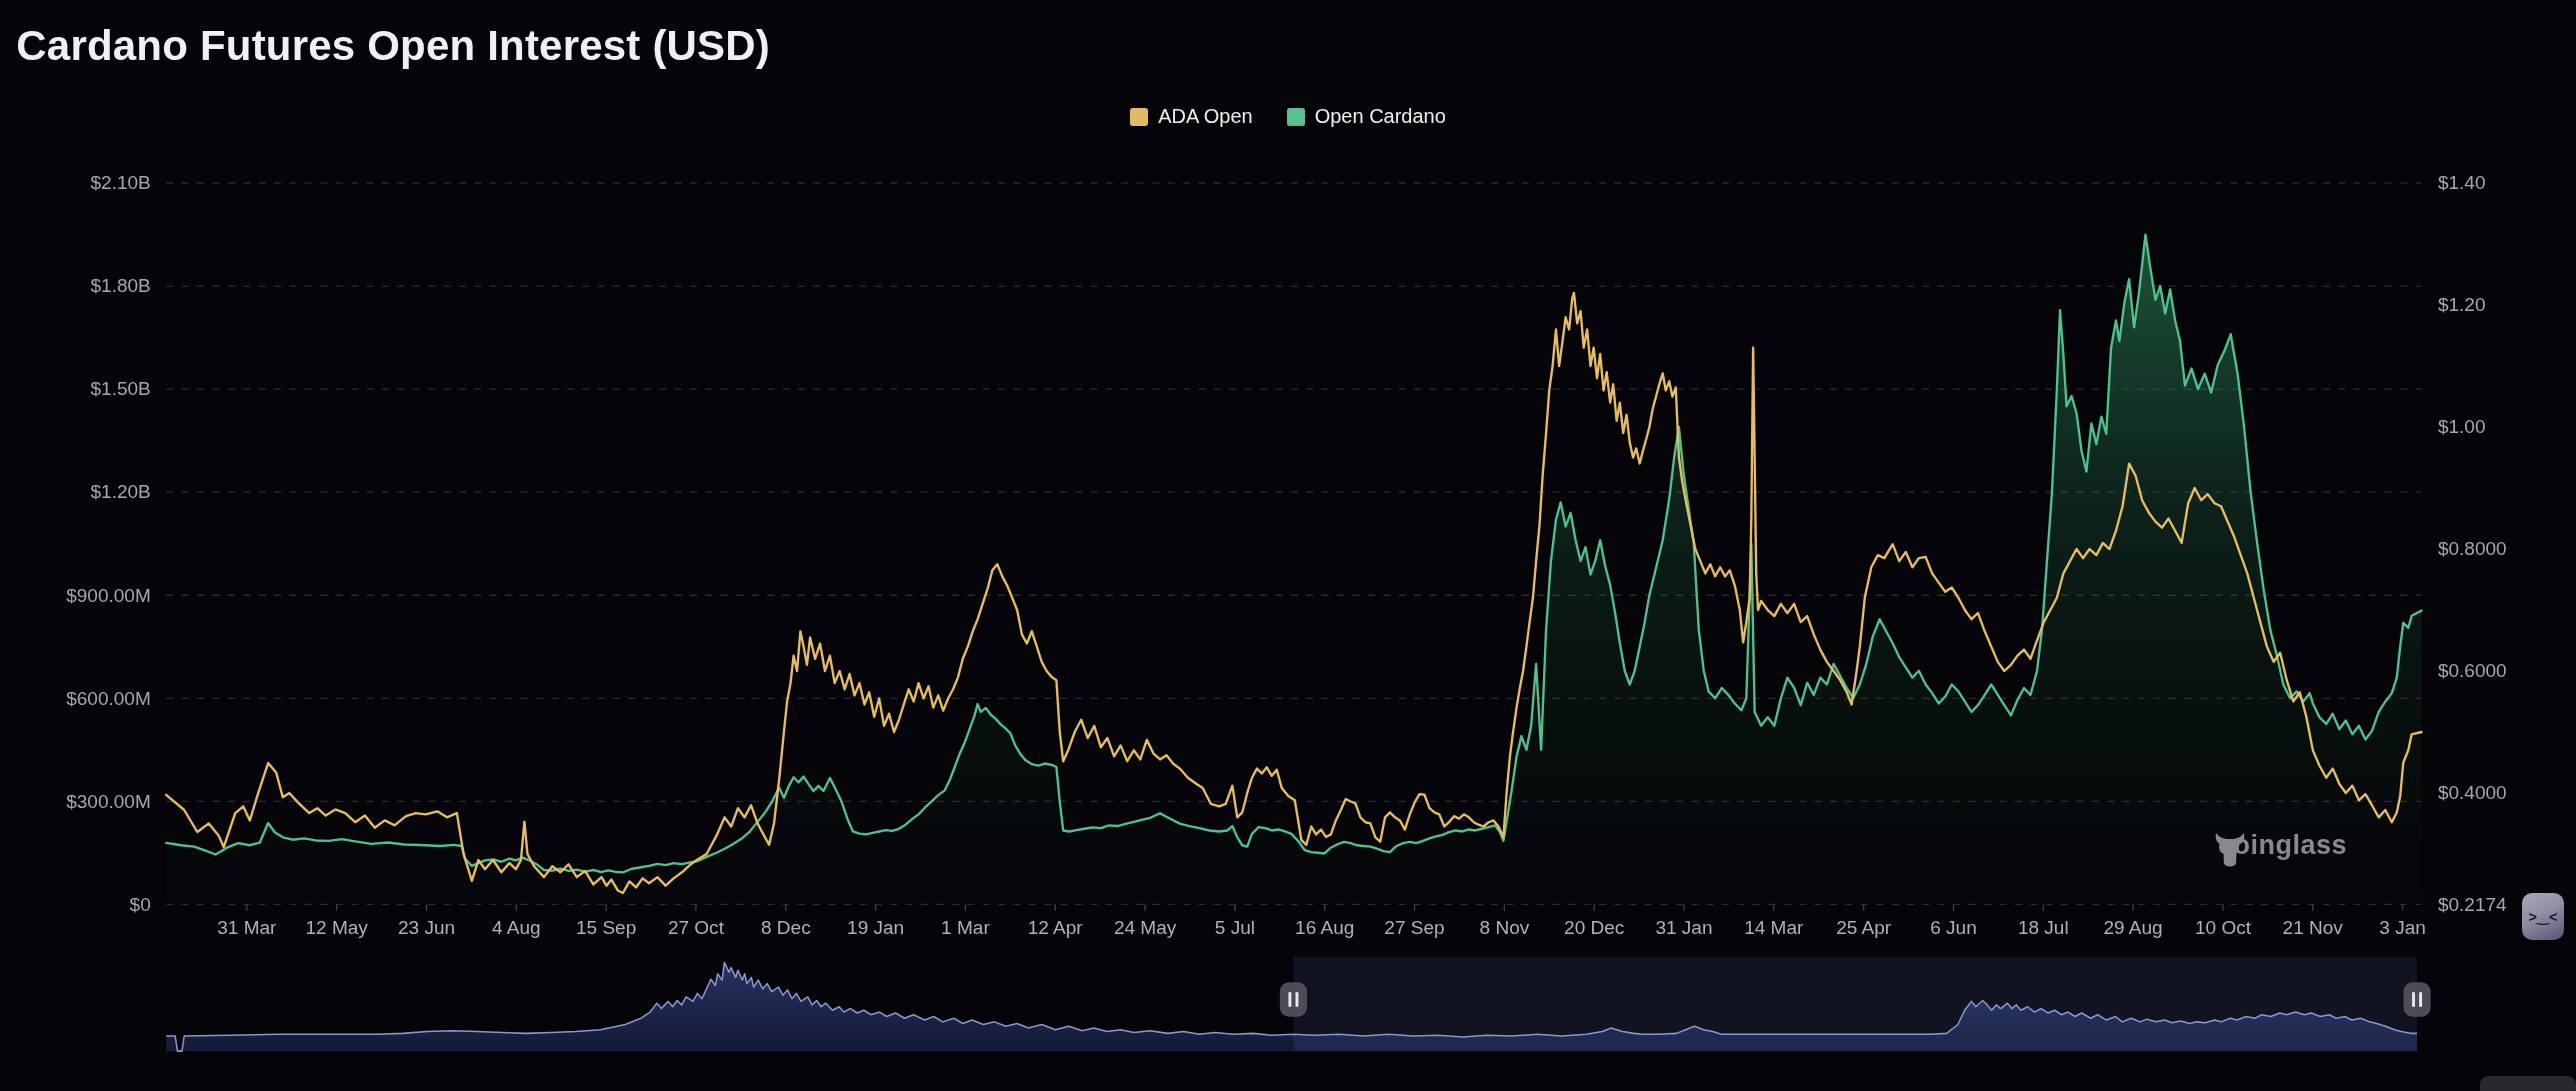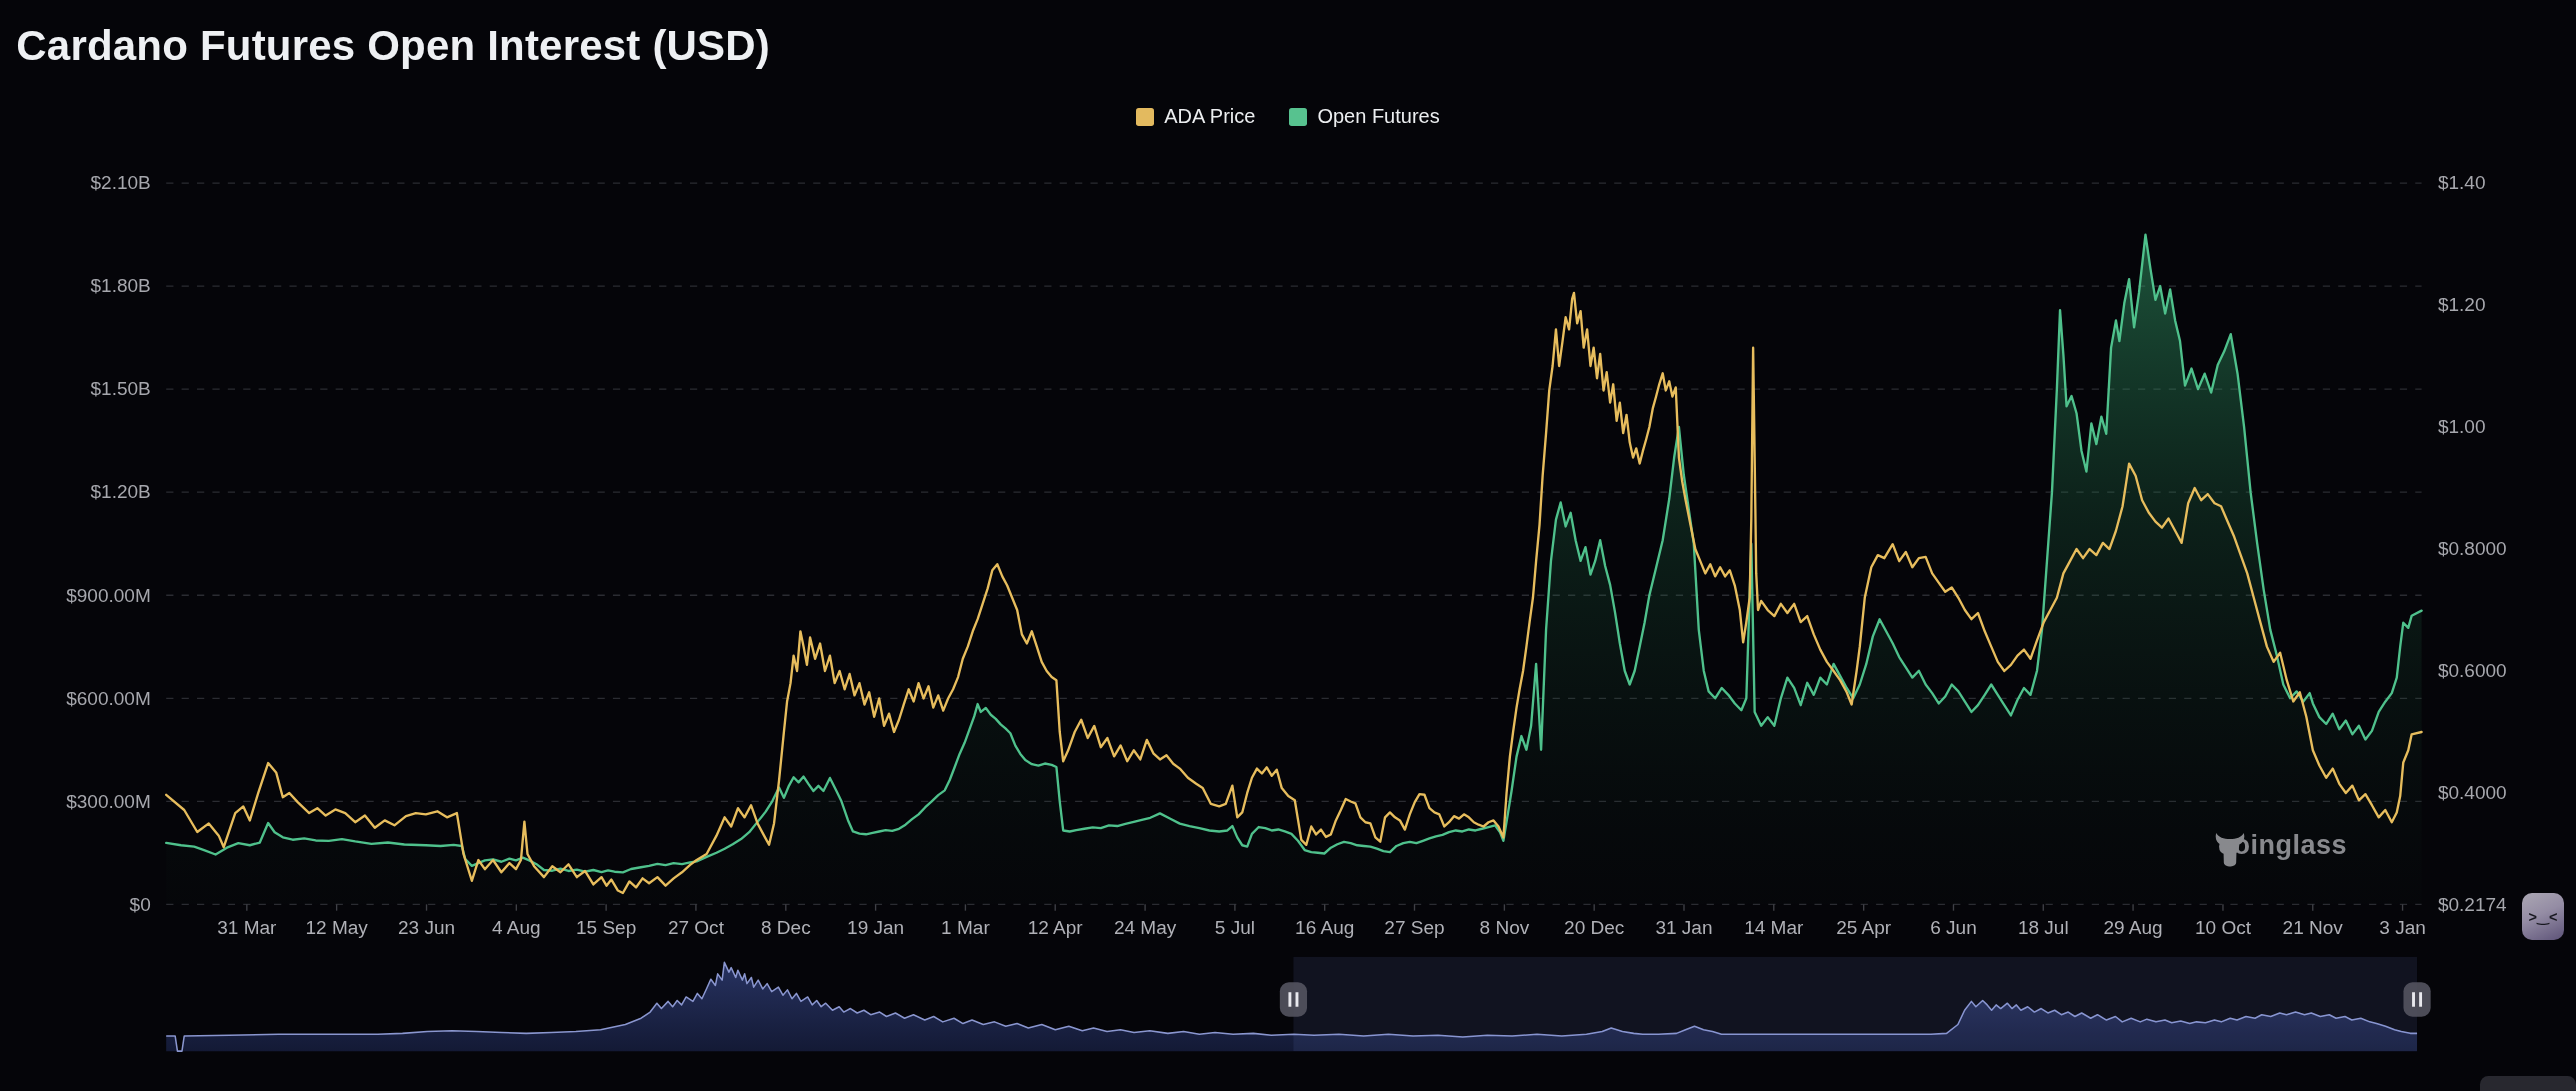--- a/index.html
+++ b/index.html
@@ -135,25 +135,25 @@
       <rect x="2669.3" y="1095" width="3.2" height="16" fill="#e9e9ee"></rect>
     </g>
     </g>
   </svg>
 
 <div class="page-title">Cardano Futures Open Interest (USD)</div>
 
 <div class="legend">
   <div class="legend-item">
     <span class="legend-swatch" style="background: rgb(227, 186, 95);"></span>
-    <span class="legend-label">ADA Price</span>
+    <span class="legend-label">ADA Open</span>
   </div>
   <div class="legend-item">
     <span class="legend-swatch" style="background: rgb(87, 194, 143);"></span>
-    <span class="legend-label">Open Futures</span>
+    <span class="legend-label">Open Cardano</span>
   </div>
 </div>
 
 <div class="watermark">
   <span style="display:flex;">
     <svg width="42" height="42" viewBox="0 0 32 32" fill="#8f9095">
       <path d="M5.5 2.2c1.8 3.4 5.6 4.6 10.5 4.6s8.7-1.2 10.5-4.6c1.2 4.4-.4 7.6-3.4 8.9l-.3 2.5c0 1.8-.8 3-1.9 3.9l-.2 7.2c0 2-2.9 3.1-4.7 3.1s-4.7-1.1-4.7-3.1l-.2-7.2c-1.1-.9-1.9-2.1-1.9-3.9l-.3-2.5c-3-1.3-4.6-4.5-3.4-8.9zM12.5 26.5l-2 3.3M19.5 26.5l2 3.3"></path>
     </svg>
   </span>
   <span class="watermark-text">coinglass</span>

